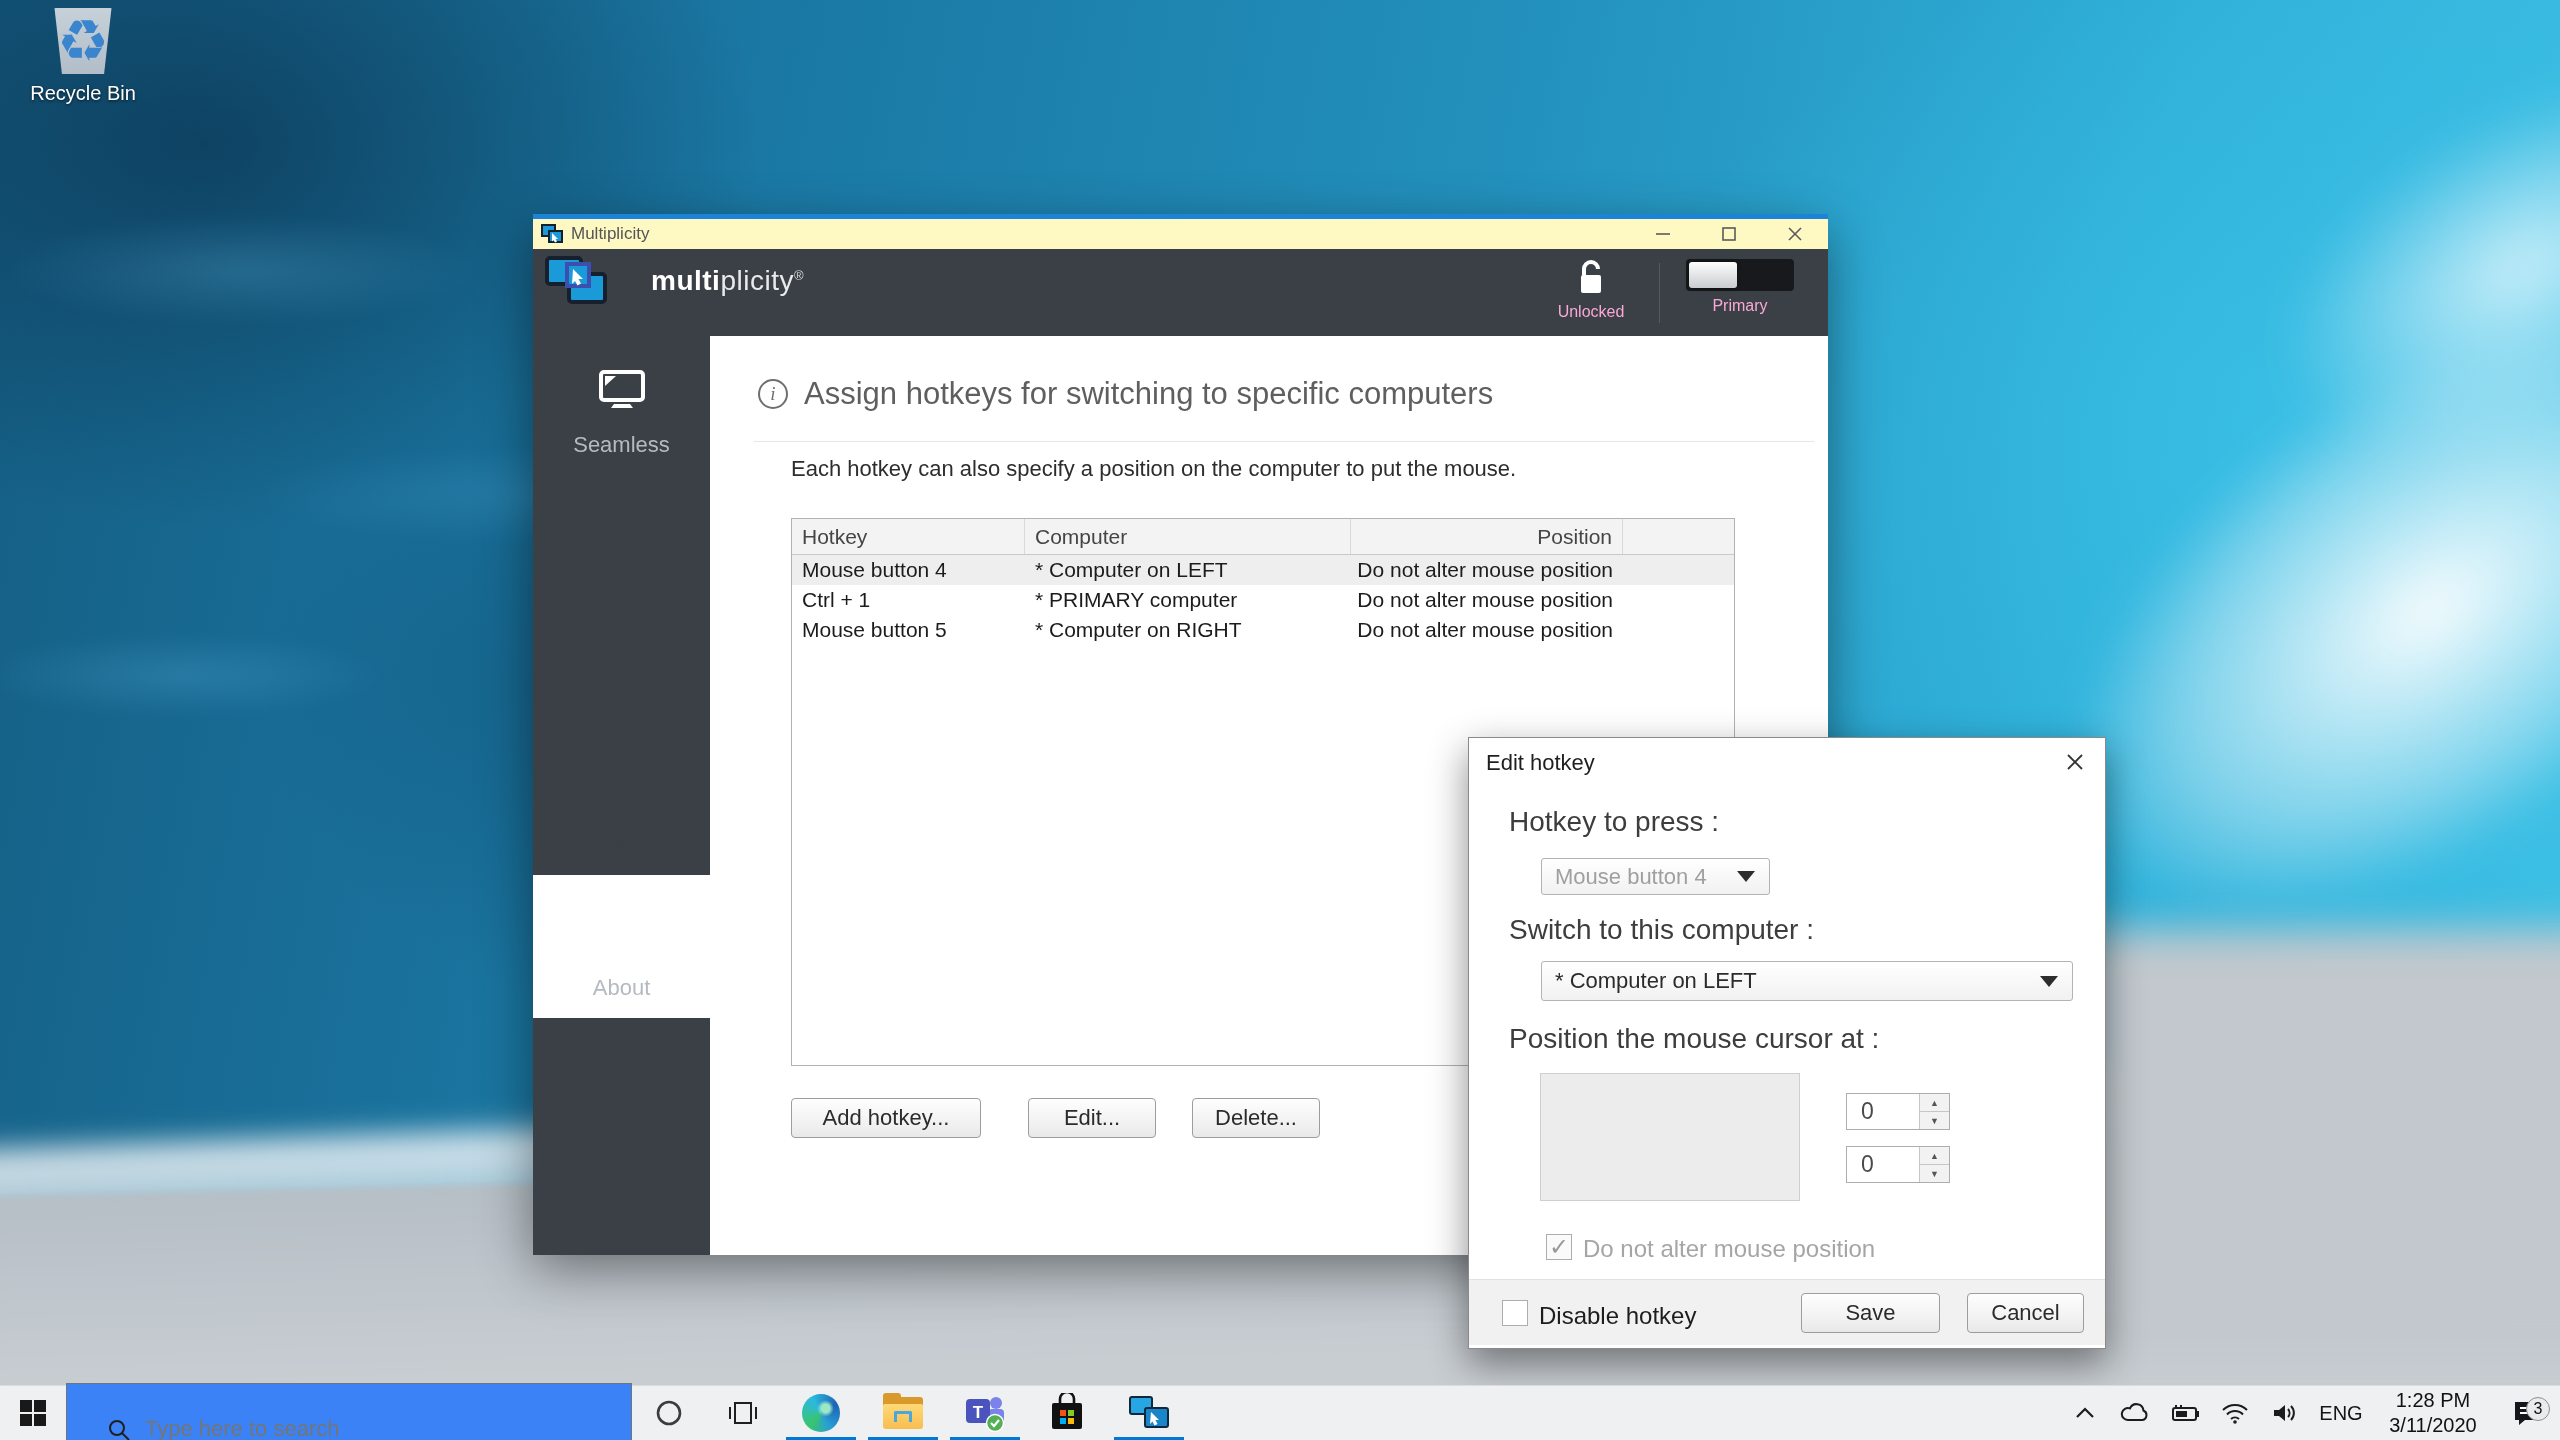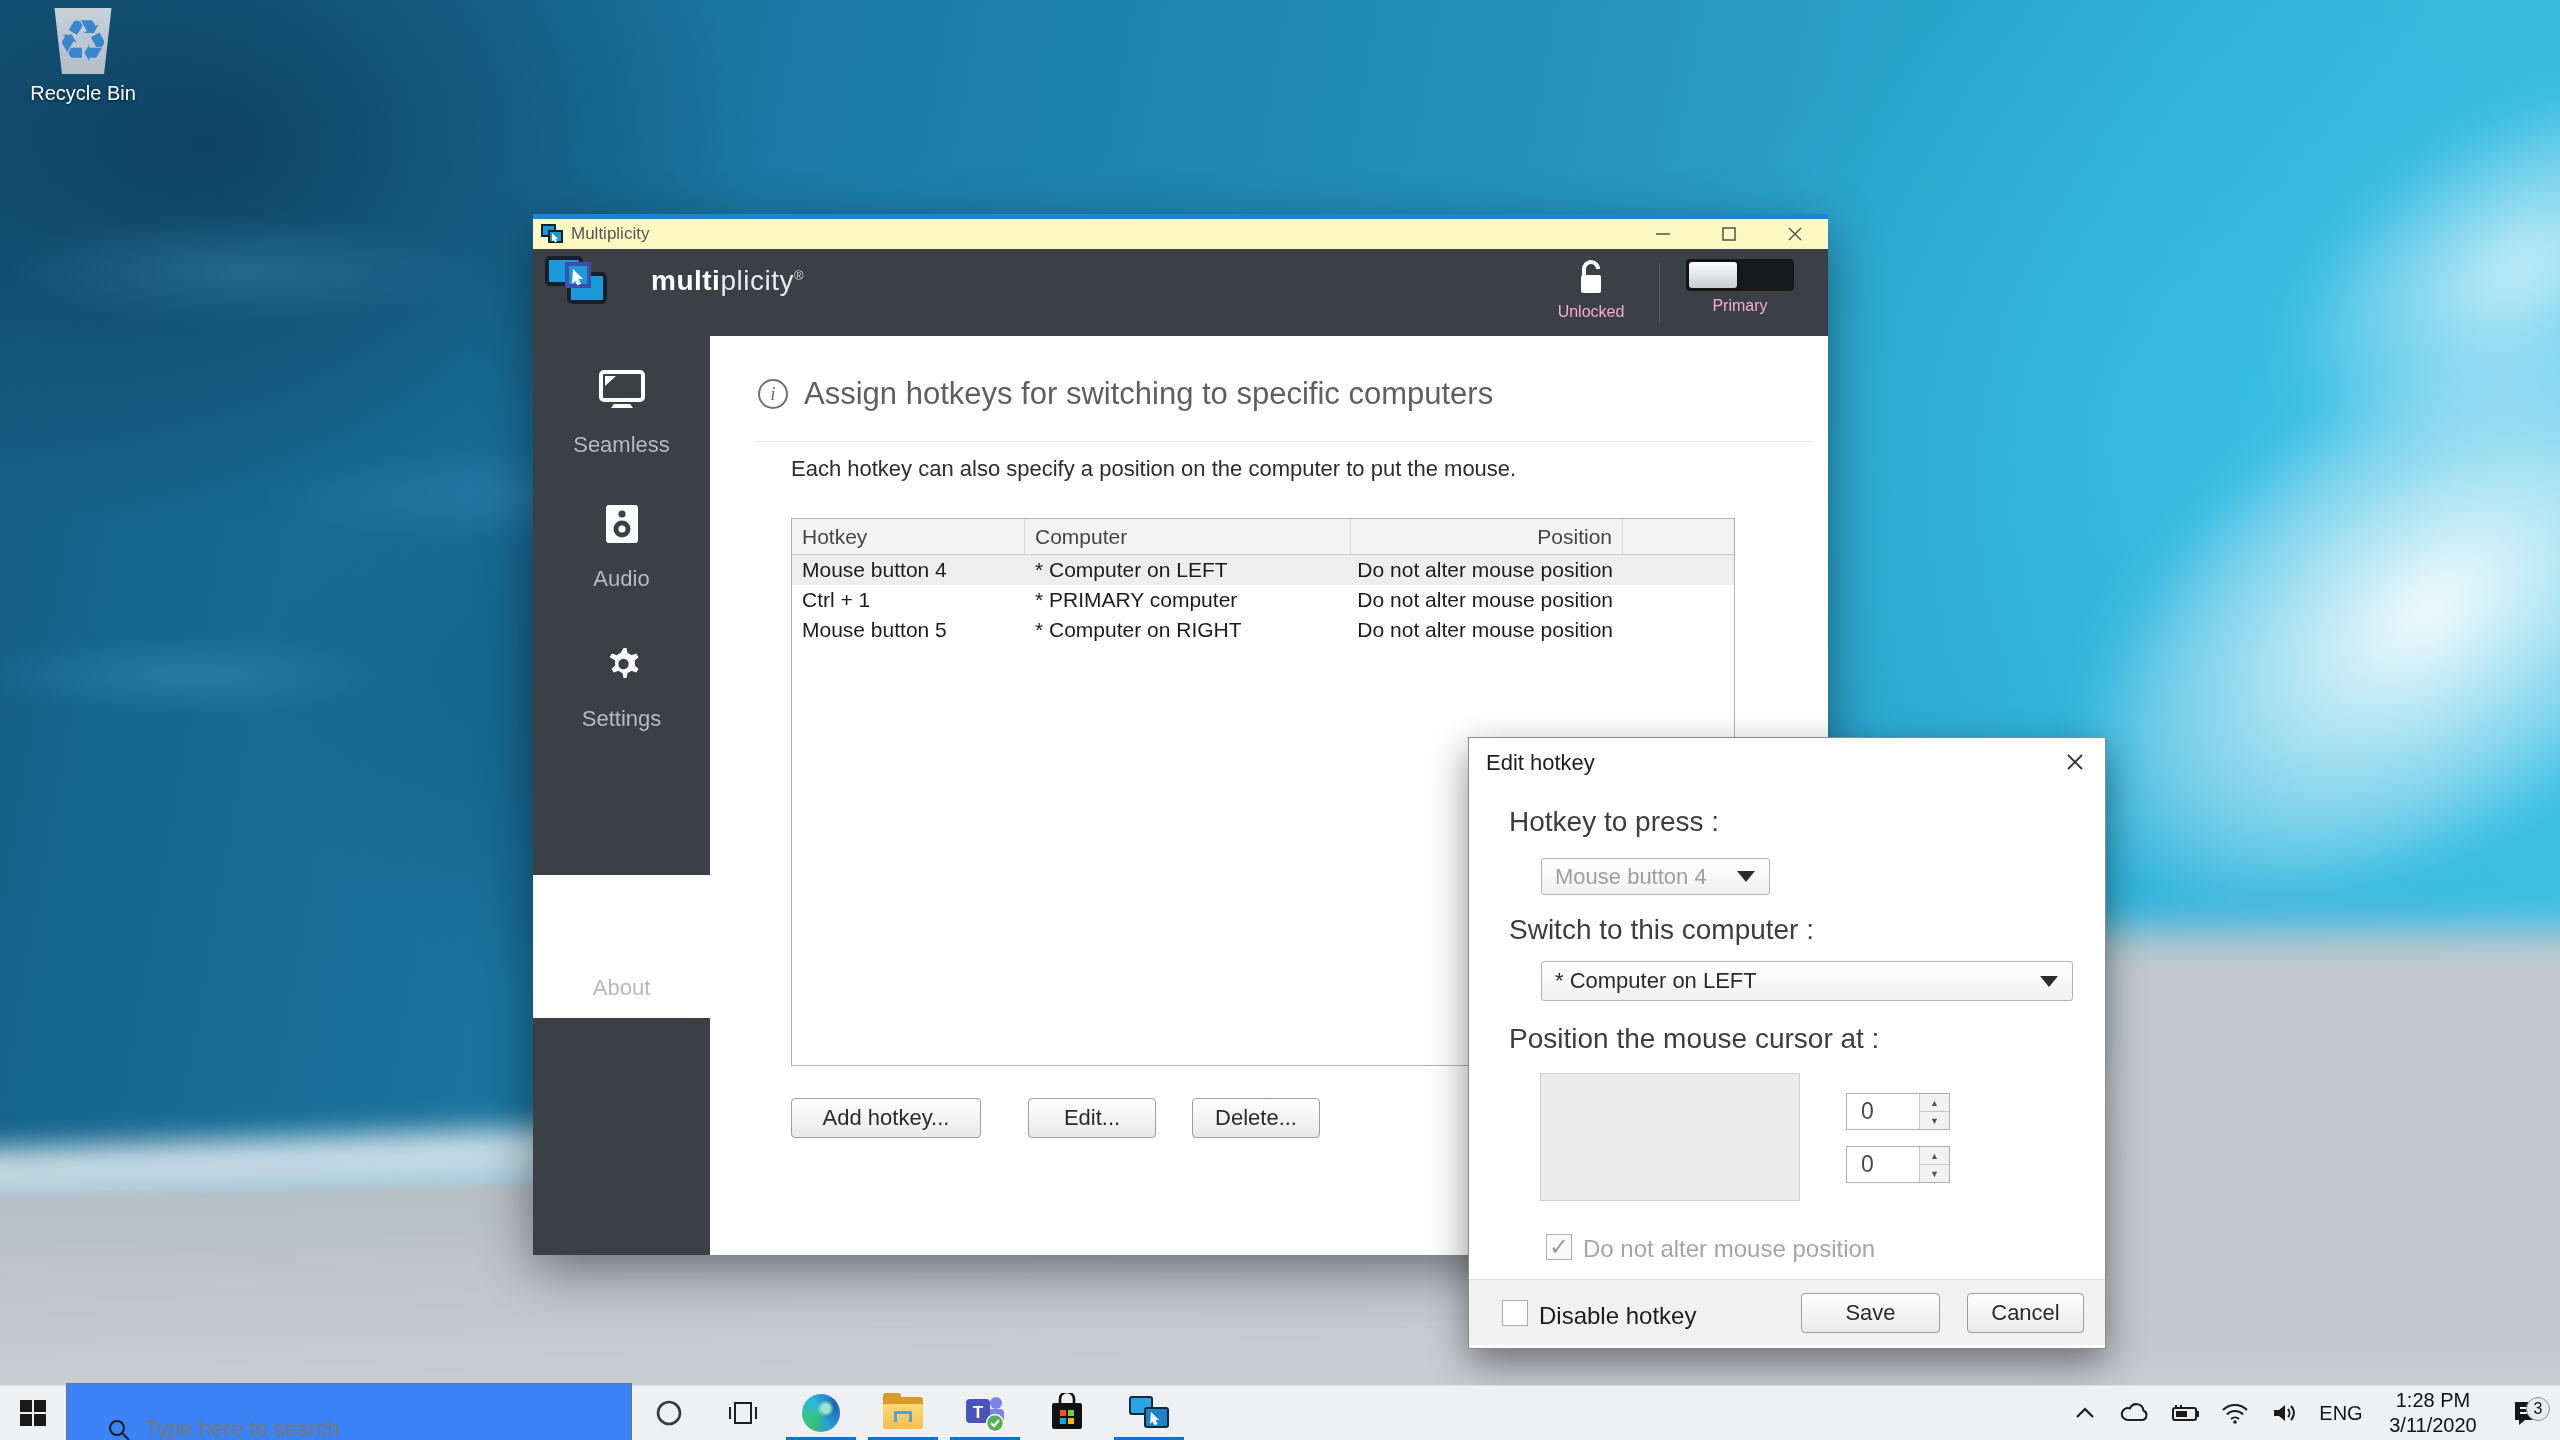--- a/index.html
+++ b/index.html
@@ -257,41 +257,21 @@
         <div class="s-icon">
           <svg width="46" height="40" viewBox="0 0 46 40">
             <rect x="2" y="2" width="42" height="28" rx="3" fill="none" stroke="#fff" stroke-width="4"></rect>
             <polygon points="6,6 17,6 6,16" fill="#fff"></polygon>
             <polygon points="15,34 31,34 34,38 12,38" fill="#fff"></polygon>
           </svg>
         </div>
         <div class="s-label">Seamless</div>
       </div>
 
-      <div class="side-item" style="top:168px;">
-        <div class="s-icon">
-          <svg width="34" height="40" viewBox="0 0 34 40">
-            <rect x="1" y="1" width="32" height="38" rx="3" fill="#fff"></rect>
-            <circle cx="17" cy="10" r="3.6" fill="#3b4046"></circle>
-            <circle cx="17" cy="25" r="8.5" fill="#3b4046"></circle>
-            <circle cx="17" cy="25" r="3.6" fill="#fff"></circle>
-          </svg>
-        </div>
-        <div class="s-label">Audio</div>
-      </div>
-
-      <div class="side-item" style="top:308px;">
-        <div class="s-icon">
-          <svg width="40" height="40" viewBox="0 0 40 40">
-            <path fill="#fff" d="M20 4 l3 0 1 5 a12 12 0 0 1 4 2.2 l4.8-1.8 2.2 3.8-3.8 3.4 a12 12 0 0 1 0 4.8 l3.8 3.4-2.2 3.8-4.8-1.8 a12 12 0 0 1-4 2.2 l-1 5-3 0-1-5 a12 12 0 0 1-4-2.2 l-4.8 1.8-2.2-3.8 3.8-3.4 a12 12 0 0 1 0-4.8 L6.2 13.2 8.4 9.4 13.2 11.2 a12 12 0 0 1 4-2.2 z" transform="translate(1.5,0)"></path>
-            <circle cx="21.5" cy="20" r="5.2" fill="#3b4046"></circle>
-          </svg>
-        </div>
-        <div class="s-label">Settings</div>
-      </div>
+
 
       <div class="side-item sel" style="top:435px;">
         <div class="s-icon">
           <svg width="42" height="40" viewBox="0 0 42 40">
             <rect x="14" y="2" width="14" height="12" rx="3" fill="none" stroke="#3b4046" stroke-width="3.4"></rect>
             <rect x="3" y="22" width="15" height="14" rx="3" fill="none" stroke="#3b4046" stroke-width="3.4"></rect>
             <rect x="23" y="22" width="15" height="14" rx="3" fill="none" stroke="#3b4046" stroke-width="3.4"></rect>
             <rect x="28" y="27" width="5" height="4" fill="#3b4046"></rect>
             <line x1="21" y1="14" x2="21" y2="20" stroke="#3b4046" stroke-width="3"></line>
           </svg>

